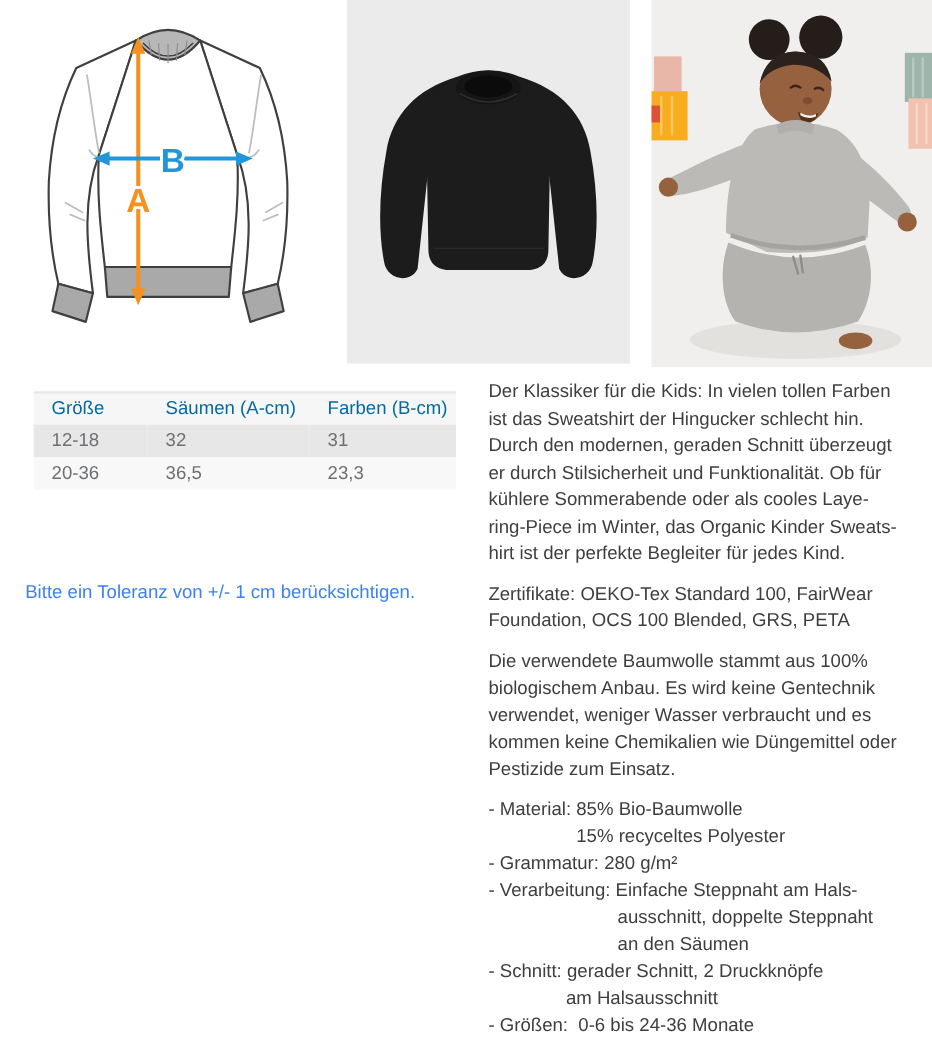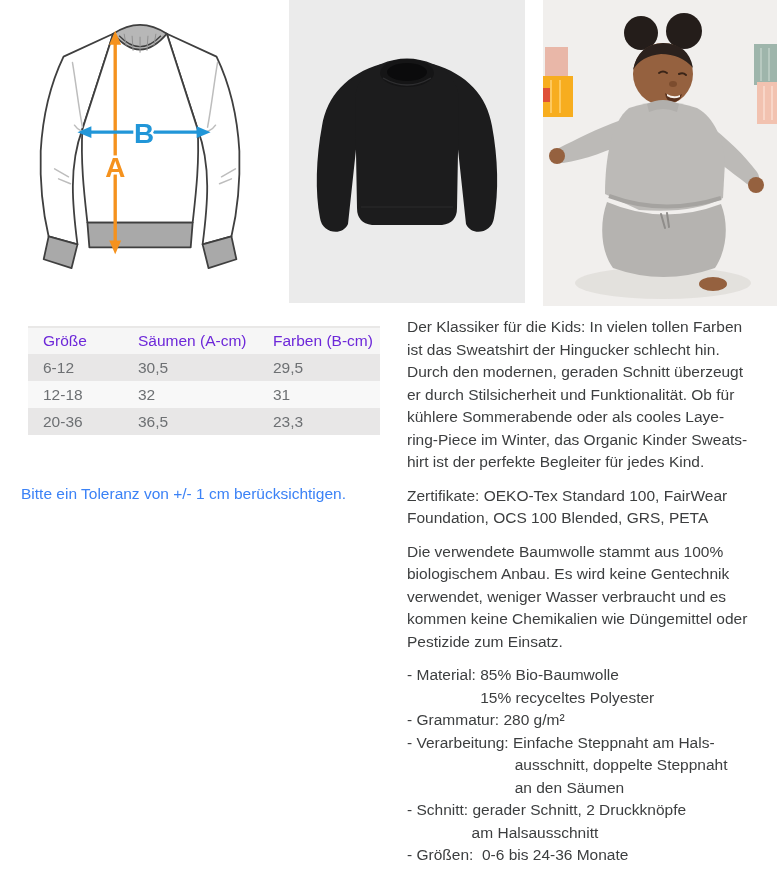--- a/index.html
+++ b/index.html
@@ -23,21 +23,21 @@
     font-size: 15.5px; color: #6d7073;
     border-top: 2px solid #e9e8e7;
   }
   .size-table th, .size-table td {
     height: 27px; text-align: left; font-weight: normal;
     padding: 0 0 0 15px; vertical-align: middle; white-space: nowrap;
   }
   .size-table col.c1 { width: 95px; }
   .size-table col.c2 { width: 135px; }
   .size-table col.c3 { width: 122px; }
-  .size-table thead tr { background: #f6f6f6; color: #6d28d9; }
+  .size-table thead tr { background: #f6f6f6; color: #0369a1; }
   .size-table tbody tr:nth-child(odd)  { background: #e8e7e7; }
   .size-table tbody tr:nth-child(even) { background: #f8f8f8; }
 
   .tolerance-note {
     position: absolute; left: 21px; top: 483px; width: 370px;
     font-size: 15.5px; color: #3b82f6; line-height: 22px;
   }
 
   
   .description {
@@ -195,25 +195,20 @@
         <col class="c3">
       </colgroup>
     <thead>
       <tr>
         <th>Größe</th>
         <th>Säumen (A-cm)</th>
         <th>Farben (B-cm)</th>
       </tr>
     </thead>
     <tbody>
-      <tr>
-        <td>6-12</td>
-        <td>30,5</td>
-        <td>29,5</td>
-      </tr>
       <tr>
         <td>12-18</td>
         <td>32</td>
         <td>31</td>
       </tr>
       <tr>
         <td>20-36</td>
         <td>36,5</td>
         <td>23,3</td>
       </tr>

